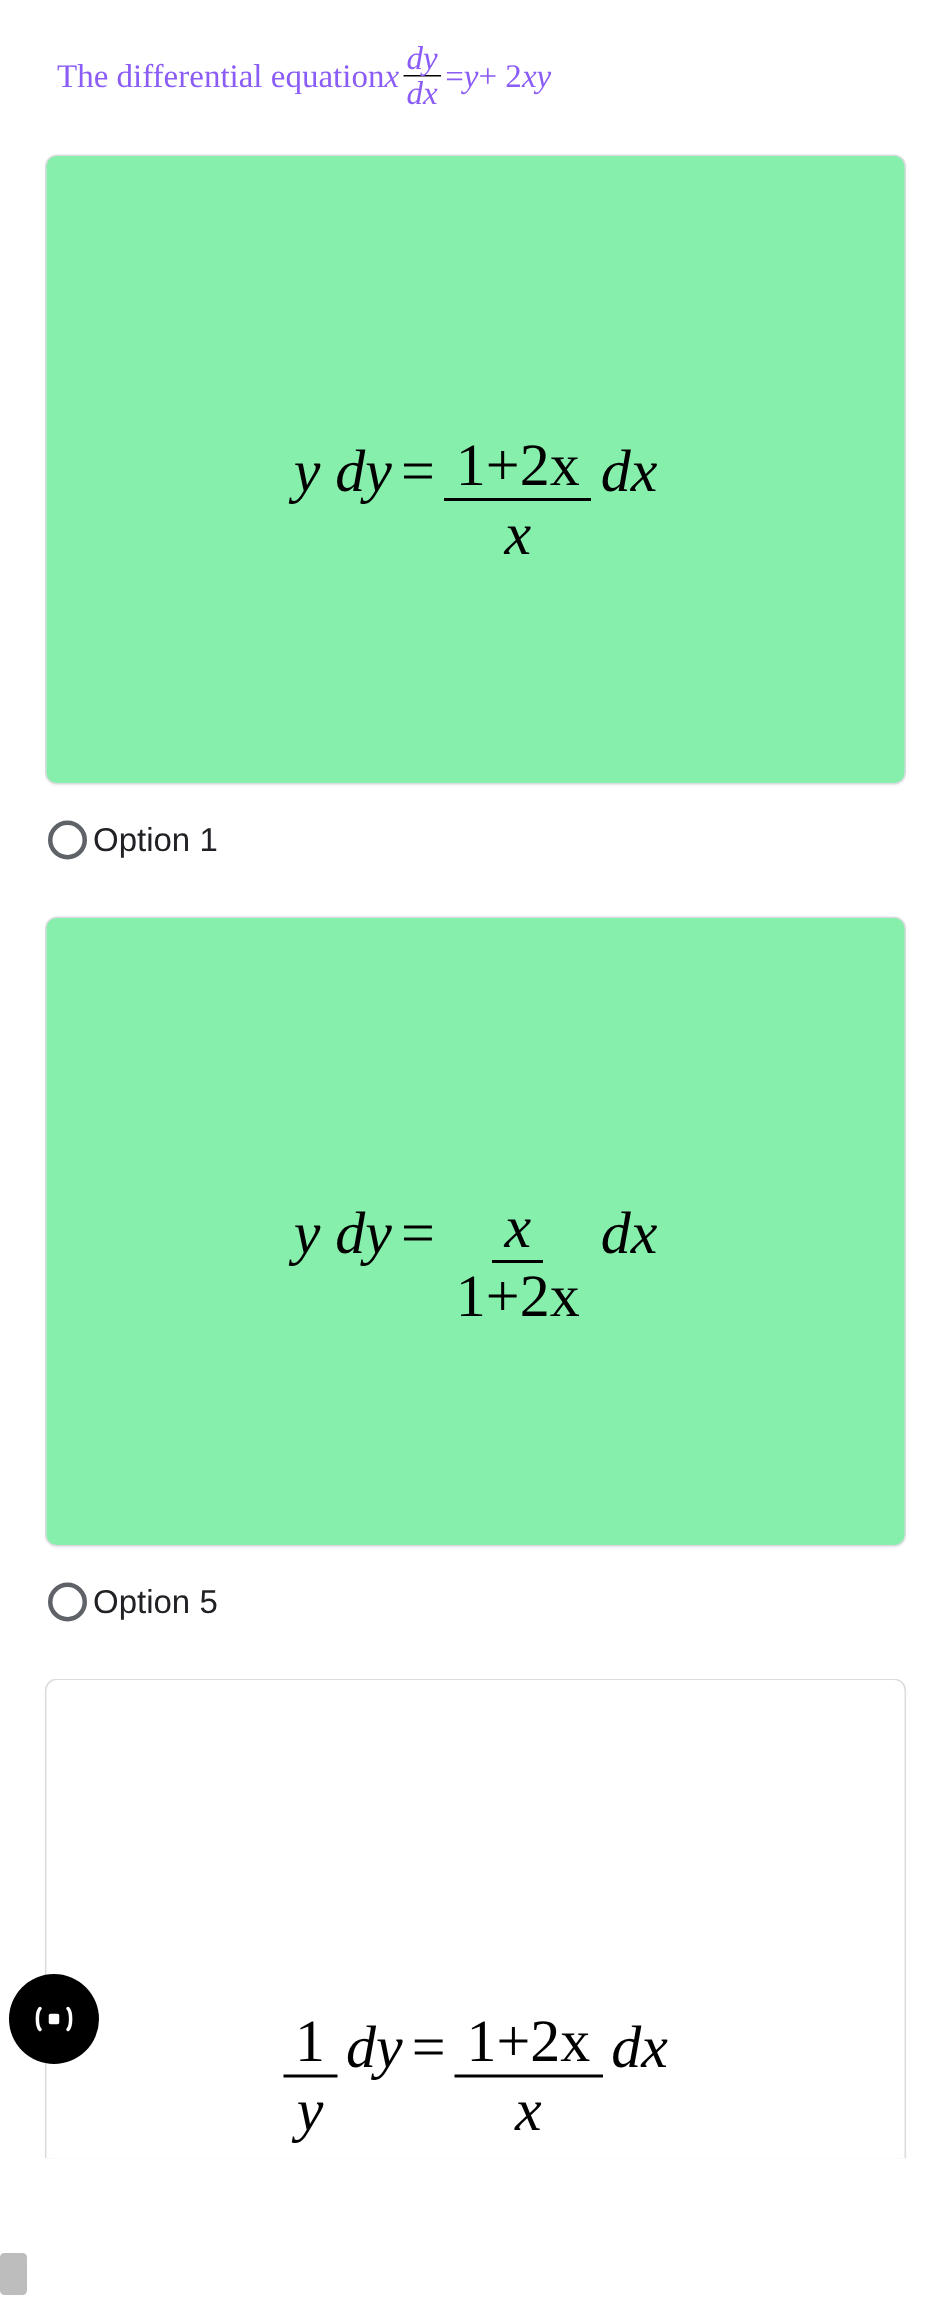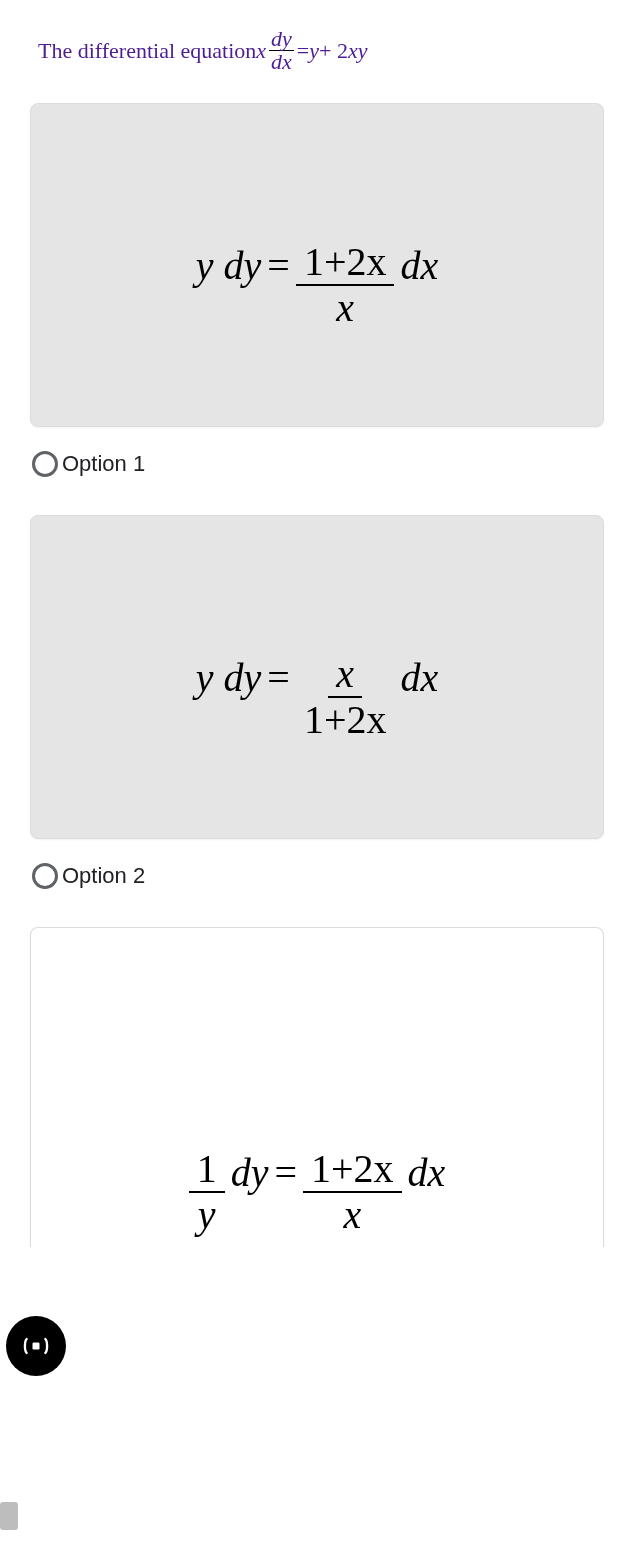--- a/index.html
+++ b/index.html
@@ -8,43 +8,43 @@
     padding: 0;
     font-family: Arial, "Helvetica Neue", Helvetica, sans-serif;
     background: #ffffff;
     width: 634px;
     color: #202124;
   }
   .question {
     padding: 28px 40px 20px 38px;
     font-family: "Times New Roman", serif;
     font-size: 22px;
-    color: #4c1d95;
+    color: #8b5cf6;
     display: flex;
     align-items: center;
     flex-wrap: wrap;
   }
   .question .frac {
     display: inline-flex;
     flex-direction: column;
     align-items: center;
     font-style: italic;
     line-height: 1;
     margin: 0 3px;
     vertical-align: middle;
   }
   .question .frac .num { border-bottom: 1px solid #000; padding: 0 2px; }
   .question .frac .den { padding: 0 2px; }
   .question .it { font-style: italic; }
   .card {
     margin: 10px 30px;
     border: 1px solid #dadce0;
     border-radius: 8px;
-    background: #e5e5e5;
-    height: 324px;
+    background: #86efac;
+    height: 420px;
     display: flex;
     align-items: center;
     justify-content: center;
     box-shadow: 0 1px 2px rgba(0,0,0,0.05);
   }
   .eq {
     font-family: "Times New Roman", serif;
     font-size: 40px;
     color: #000;
     display: flex;
@@ -159,21 +159,21 @@
       <span class="num">x</span>
       <span class="den">
         <span style="font-style:normal">1+2x</span>
       </span>
     </span>
     <span>dx</span>
   </div>
 </div>
 <div class="option-row">
   <div class="radio"></div>
-  <div class="option-label">Option 2</div>
+  <div class="option-label">Option 5</div>
 </div>
 
 <div class="card-partial">
   <div class="eq">
     <span class="frac">
       <span class="num" style="font-style:normal">1</span>
       <span class="den">y</span>
     </span>
     <span>dy</span>
     <span class="op">=</span>

